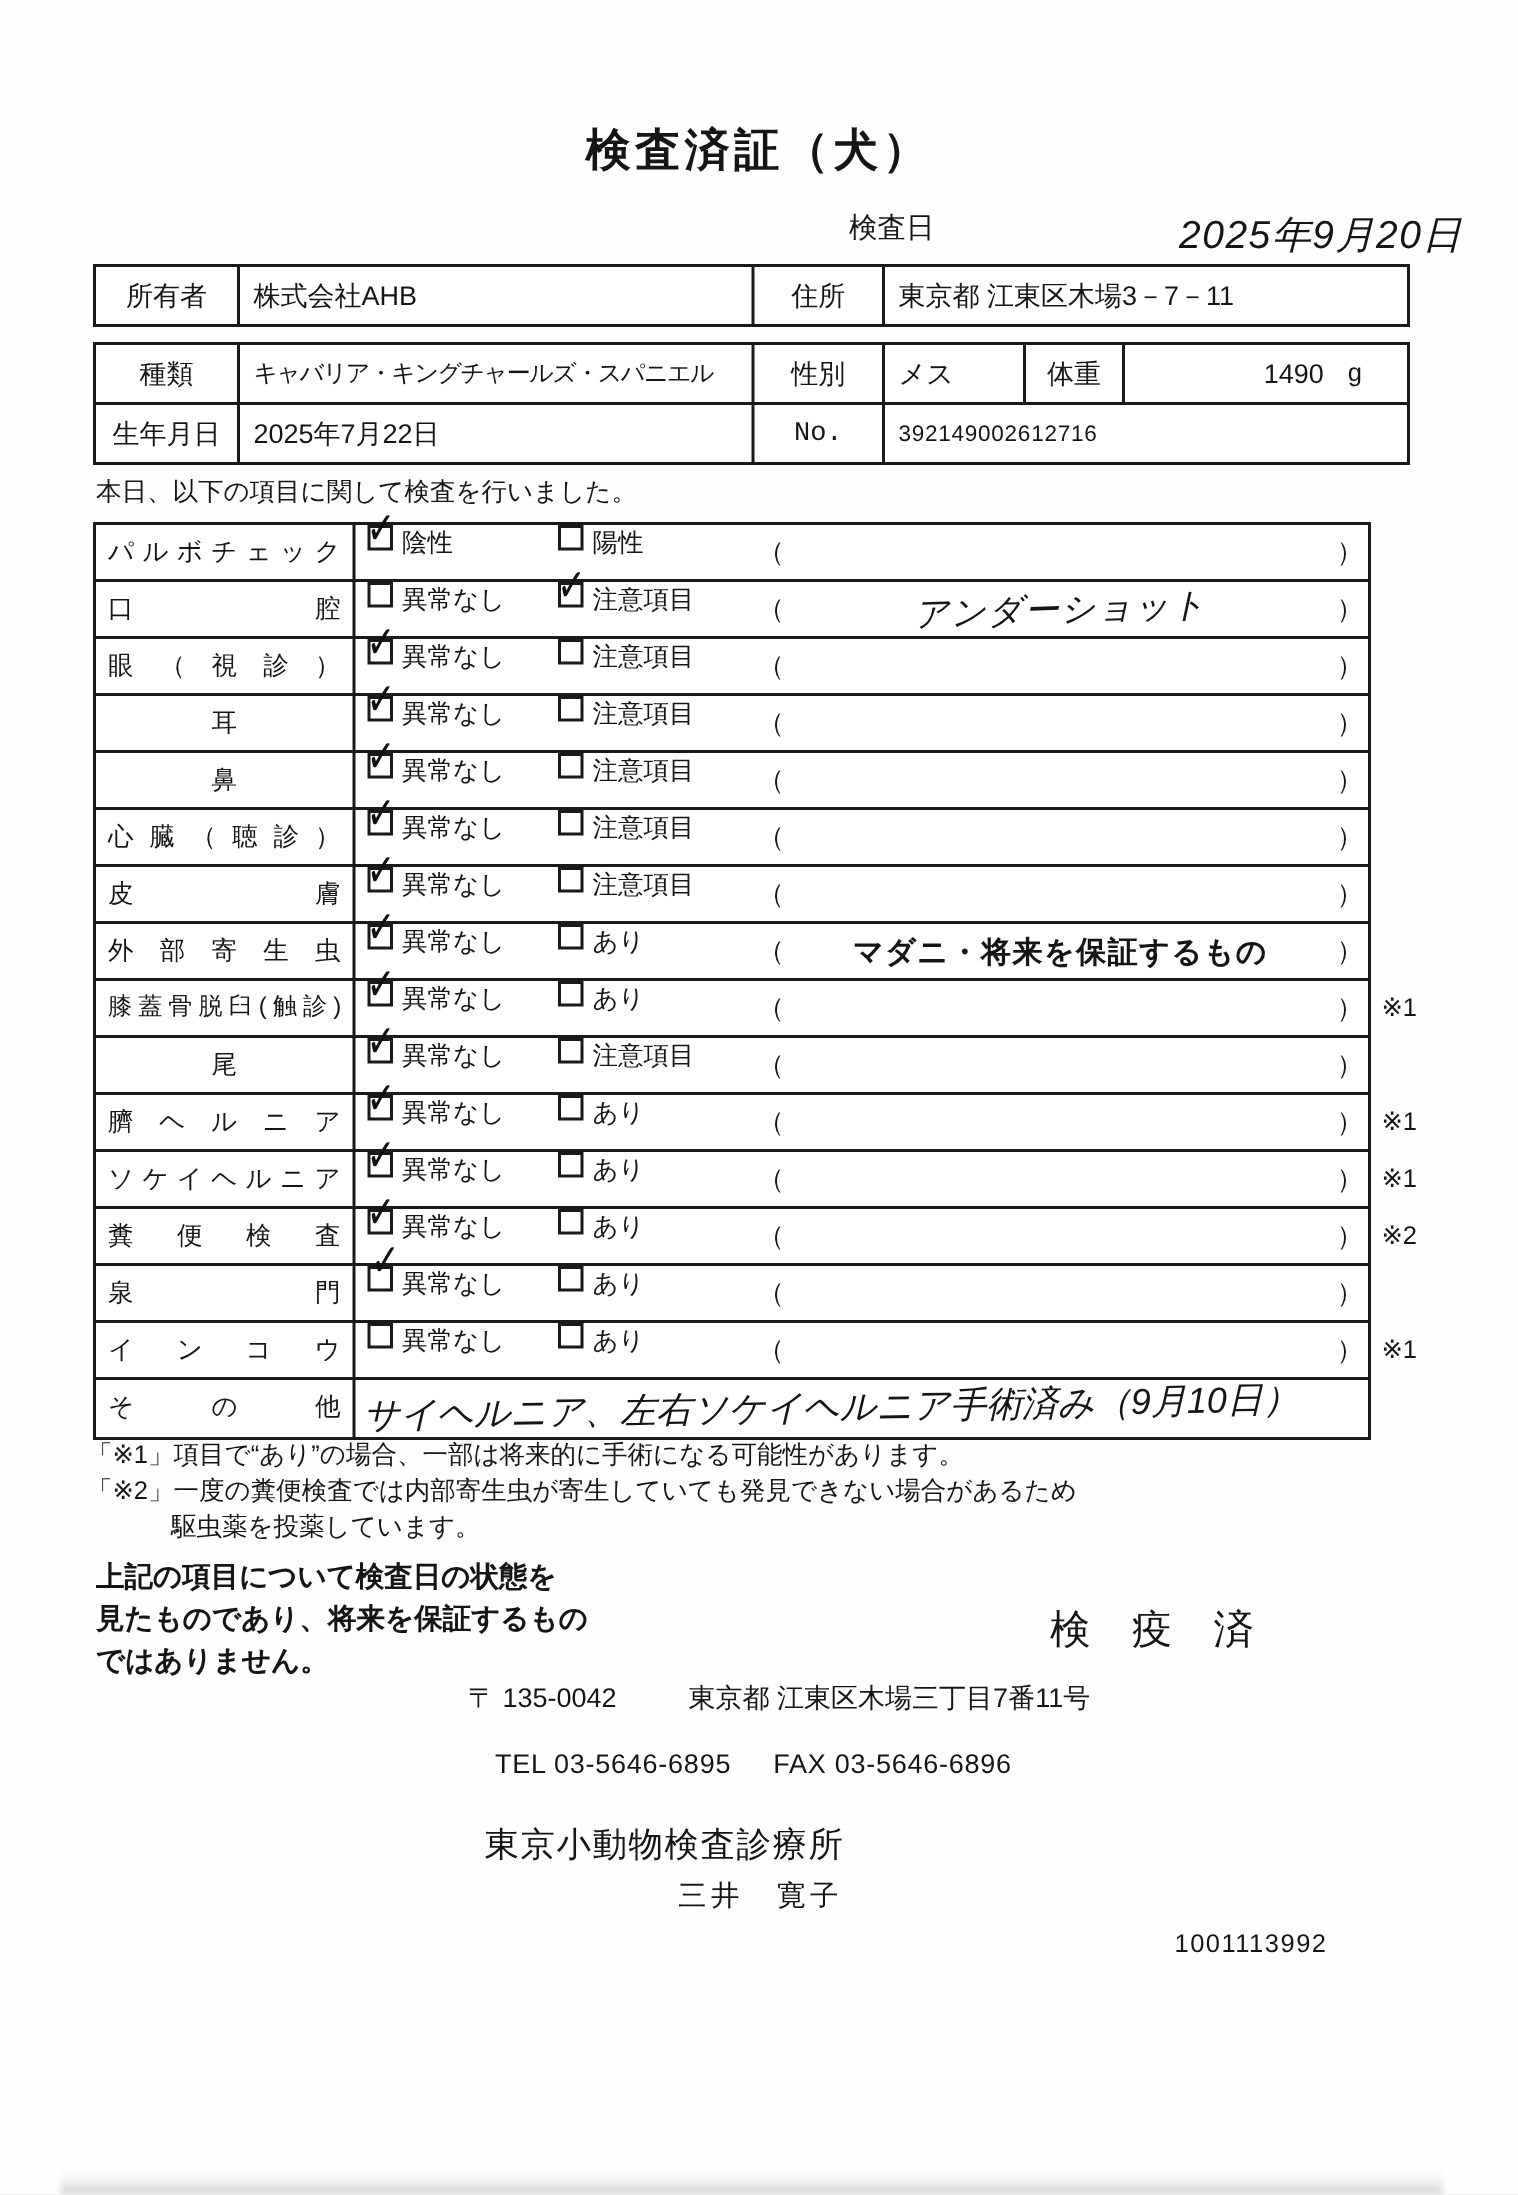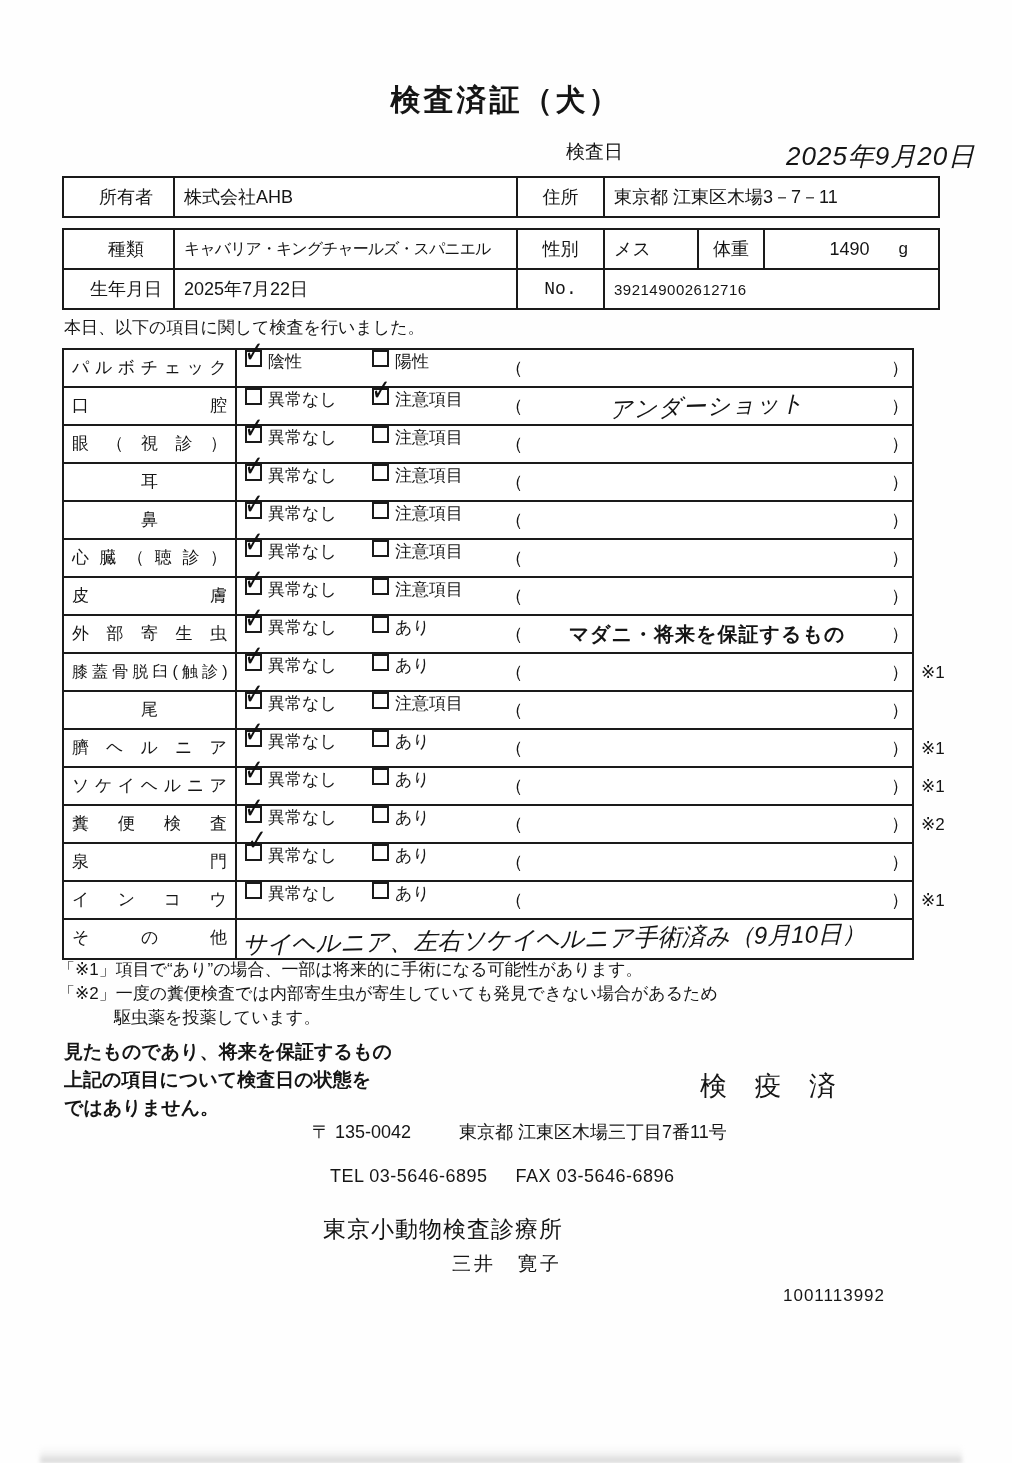--- a/index.html
+++ b/index.html
@@ -12,34 +12,34 @@
     position:absolute; top:80px; left:0; width:100%;
     text-align:center; font-size:30px; font-weight:700; letter-spacing:3px;
   }
   .date-label { position:absolute; top:139px; left:566px; font-size:19px; }
   .date-value { position:absolute; top:139px; left:786px; font-size:26px; letter-spacing:1px;font-style:italic; }
 
   
   .ttable { position:absolute; left:62px; width:878px; border:2px solid #1a1a1a; box-sizing:border-box; background:#fff; }
   .owner-table { top:176px; }
   .info-table  { top:228px; }
-  .trow { display:flex; height:38px;padding-left:15px; }
+  .trow { display:flex; height:38px; }
   .trow + .trow { border-top:2px solid #1a1a1a; }
   .cell { display:flex; align-items:center; box-sizing:border-box; font-size:18px; overflow:hidden; }
   .cell.hdr { justify-content:center; }
   .cell.val { padding-left:9px; }
   .bR { border-right:2px solid #1a1a1a; }
   .w-label { width:96px; }
   .w-wide  { width:343px; }
   .w-sex   { width:87px;font-family:Liberation Mono, monospace; }
   .w-sexv  { width:94px; }
   .w-wt    { width:66px; }
   .w-rest  { flex:1; }
   .breed   { font-size:16px; letter-spacing:-1px; }
-  .weight-cell { flex:1; justify-content:flex-end; padding-right:30px;gap:13px; }
+  .weight-cell { flex:1; justify-content:flex-end; padding-right:30px; }
   .weight-unit { margin-left:16px; font-size:17px; }
   .chipno  { font-size:15px; letter-spacing:0.5px; }
 
   .intro { position:absolute; top:316px; left:64px; font-size:17px; }
 
   
   .chk-table {
     position:absolute; top:348px; left:62px; width:848px;
     border:2px solid #1a1a1a; box-sizing:content-box; background:#fff;
   }
@@ -421,22 +421,22 @@
       </div>
     </div>
 
   <div class="notes">
     <div>「※1」項目で“あり”の場合、一部は将来的に手術になる可能性があります。</div>
     <div>「※2」一度の糞便検査では内部寄生虫が寄生していても発見できない場合があるため</div>
     <div class="indent">駆虫薬を投薬しています。</div>
   </div>
 
   <div class="disclaimer">
+    <div>上記の項目について検査日の状態を</div>
     <div>見たものであり、将来を保証するもの</div>
-    <div>上記の項目について検査日の状態を</div>
     <div>ではありません。</div>
   </div>
 
   <div class="stamp">検 疫 済</div>
 
   <div class="addr-line">
     <span>〒 135-0042</span>
     <span>東京都 江東区木場三丁目7番11号</span>
   </div>
 

